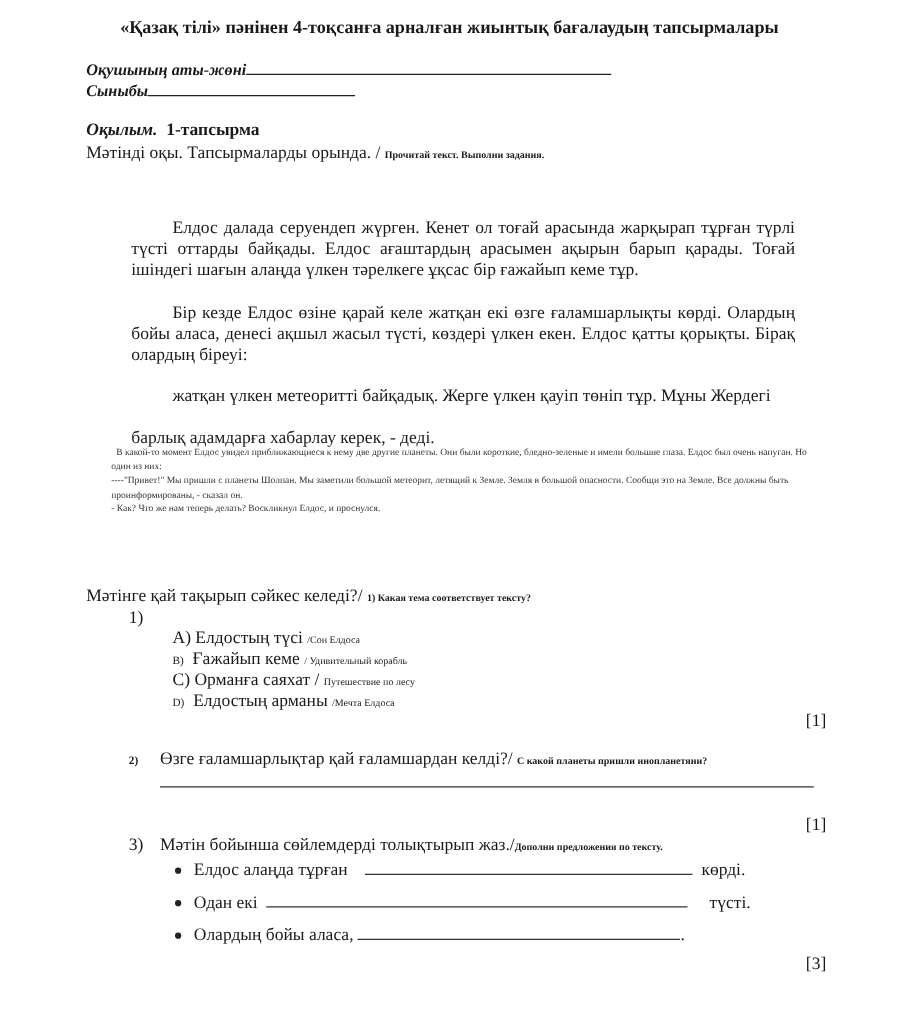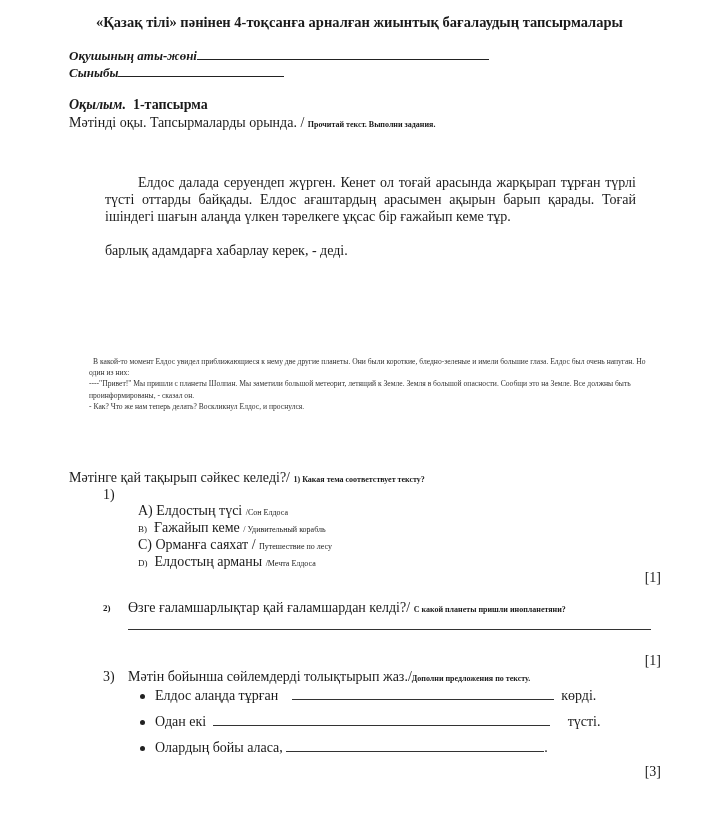--- a/index.html
+++ b/index.html
@@ -47,20 +47,22 @@
   <span class="it">Оқылым.</span>&nbsp;
   <span class="b">1-тапсырма</span>
 </div>
 <div class="abs instr">
   <span>Мәтінді оқы. Тапсырмаларды орында. /</span>
   <span class="small">Прочитай текст. Выполни задания.</span>
 </div>
 
 <div class="abs story">
   <p class="ind">Елдос далада серуендеп жүрген. Кенет ол тоғай арасында жарқырап тұрған түрлі түсті оттарды байқады. Елдос ағаштардың арасымен ақырын барып қарады. Тоғай ішіндегі шағын алаңда үлкен тәрелкеге ұқсас бір ғажайып кеме тұр.</p>
+  <p class="ind">Бір кезде Елдос өзіне қарай келе жатқан екі өзге ғаламшарлықты көрді. Олардың бойы аласа, денесі ақшыл жасыл түсті, көздері үлкен екен. Елдос қатты қорықты. Бірақ олардың біреуі:</p>
+  <p class="ind2">жатқан үлкен метеоритті байқадық. Жерге үлкен қауіп төніп тұр. Мұны Жердегі</p>
   <p>барлық адамдарға хабарлау керек, - деді.</p>
 </div>
 
 <div class="abs trans">
   <p style="text-indent:4px;">В какой-то момент Елдос увидел приближающиеся к нему две другие планеты. Они были короткие, бледно-зеленые и имели большие глаза. Елдос был очень напуган. Но один из них:</p>
   <p>----"Привет!" Мы пришли с планеты Шолпан. Мы заметили большой метеорит, летящий к Земле. Земля в большой опасности. Сообщи это на Земле. Все должны быть проинформированы, - сказал он.</p>
   <p>- Как? Что же нам теперь делать? Воскликнул Елдос, и проснулся.</p>
 </div>
 
 <div class="abs q" style="left:69px; top:470px;">

